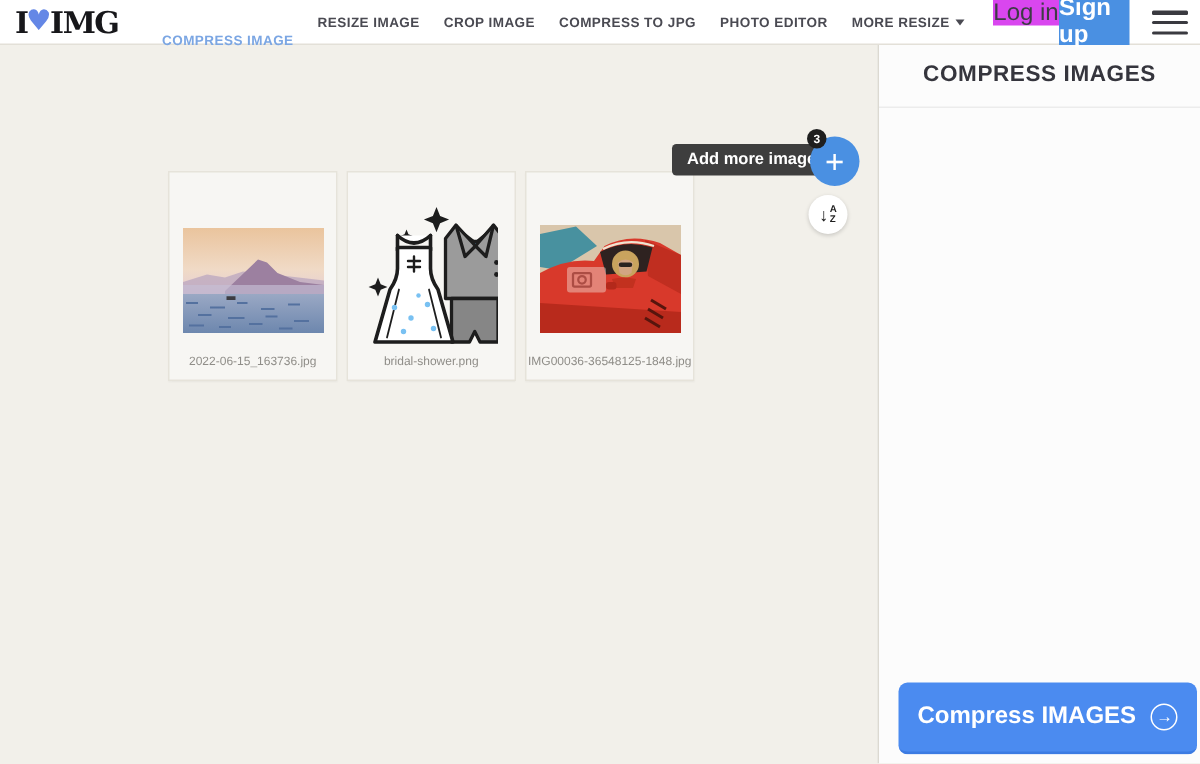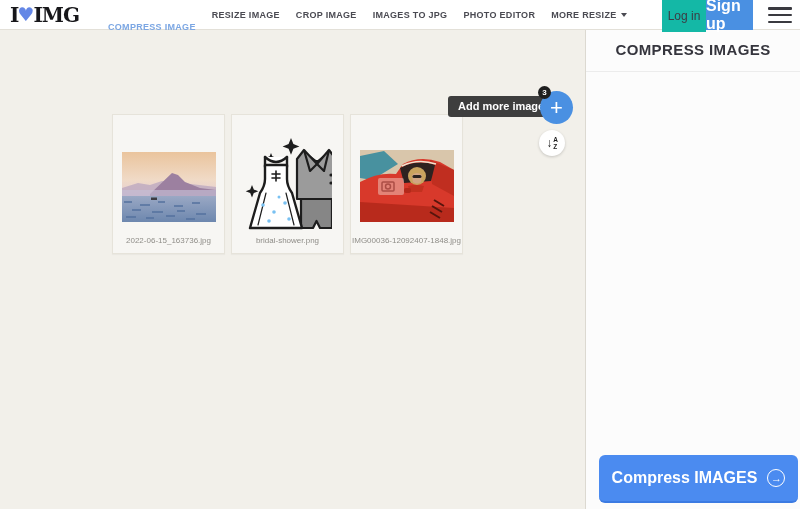--- a/index.html
+++ b/index.html
@@ -13,22 +13,22 @@
           font-family:"DejaVu Serif", serif; font-weight:bold; font-size:20px; color:#17171a;
           letter-spacing:-1px; cursor:pointer; }
   .logo .heart { font-family:"DejaVu Sans", sans-serif; color:#6487e6; font-size:19px;
                  margin:0 -1px 2px -1px; letter-spacing:0; }
   .nav { position:absolute; left:108px; top:0; height:30px; display:flex; align-items:center; gap:16px; }
   .nav-item { font-size:9px; font-weight:bold; letter-spacing:.3px; color:#4a4a52; cursor:pointer;
               display:flex; align-items:center; gap:4px; white-space:nowrap; }
   .nav-item.active { color:#7ba6e3;margin-top:24px; }
   .caret { width:0; height:0; border-left:3.5px solid transparent; border-right:3.5px solid transparent;
            border-top:4px solid #4a4a52; display:inline-block; }
-  .auth-login { position:absolute; right:94px; top:0; width:44px; height:32px; background:#14b8a6;
-                color:#3c3c44; font-size:12px; display:flex; align-items:center; justify-content:center;
+  .auth-login { position:absolute; right:94px; top:0; width:44px; height:17px; background:#d946ef;
+                color:#3c3c44; font-size:16px; display:flex; align-items:center; justify-content:center;
                 cursor:pointer; }
   .auth-signup { position:absolute; right:47px; top:0; width:47px; height:30px; background:#4a90e2;
                  color:#fff; font-size:16px; font-weight:bold; display:flex; align-items:center;
                  justify-content:center; cursor:pointer; }
   .hamburger { position:absolute; right:8px; top:7px; width:24px; height:16px; display:flex;
                flex-direction:column; justify-content:space-between; cursor:pointer; }
   .hamburger div { height:2.5px; background:#3a3a40; border-radius:1px; }
 
   
   .workspace { position:absolute; left:0; top:30px; width:585px; height:479px; background:#f2f0ea; }
@@ -81,21 +81,21 @@
 <div class="header">
   <div class="logo">
     <span>I</span>
     <span class="heart">♥</span>
     <span>IMG</span>
   </div>
   <div class="nav">
     <div class="nav-item active">COMPRESS IMAGE</div>
     <div class="nav-item">RESIZE IMAGE</div>
     <div class="nav-item">CROP IMAGE</div>
-    <div class="nav-item">IMAGES TO JPG</div>
+    <div class="nav-item">COMPRESS TO JPG</div>
     <div class="nav-item">PHOTO EDITOR</div>
     <div class="nav-item">
       <span>MORE RESIZE</span>
       <span class="caret"></span>
     </div>
   </div>
   <div class="auth-login">Log in</div>
   <div class="auth-signup">Sign up</div>
   <div class="hamburger">
     <div></div>
@@ -188,21 +188,21 @@
         <rect x="44" y="38" width="7" height="5" rx="2" fill="#b3291b"></rect>
         <g stroke="#57150d" stroke-width="2">
           <path d="M74,50 l10,6 M72,56 l10,6 M70,62 l10,6"></path>
         </g>
         <g opacity="0.4">
           <rect x="18" y="28" width="26" height="17" rx="2" fill="#f4f1ea"></rect>
           <rect x="22" y="32" width="12" height="9" rx="1" fill="none" stroke="#6b6b6b" stroke-width="1.5"></rect>
           <circle cx="28" cy="36.5" r="2.5" fill="none" stroke="#6b6b6b" stroke-width="1.5"></circle>
         </g>
       </svg>
-      <div class="filename">IMG00036-12092407-1848.jpg</div>
+      <div class="filename">IMG00036-36548125-1848.jpg</div>
     </div>
   </div>
 
   <div class="tooltip">Add more images</div>
   <div class="count-badge">3</div>
   <div class="add-btn">
     <span>+</span>
   </div>
   <div class="sort-btn">
     <span class="arrow">↓</span>

